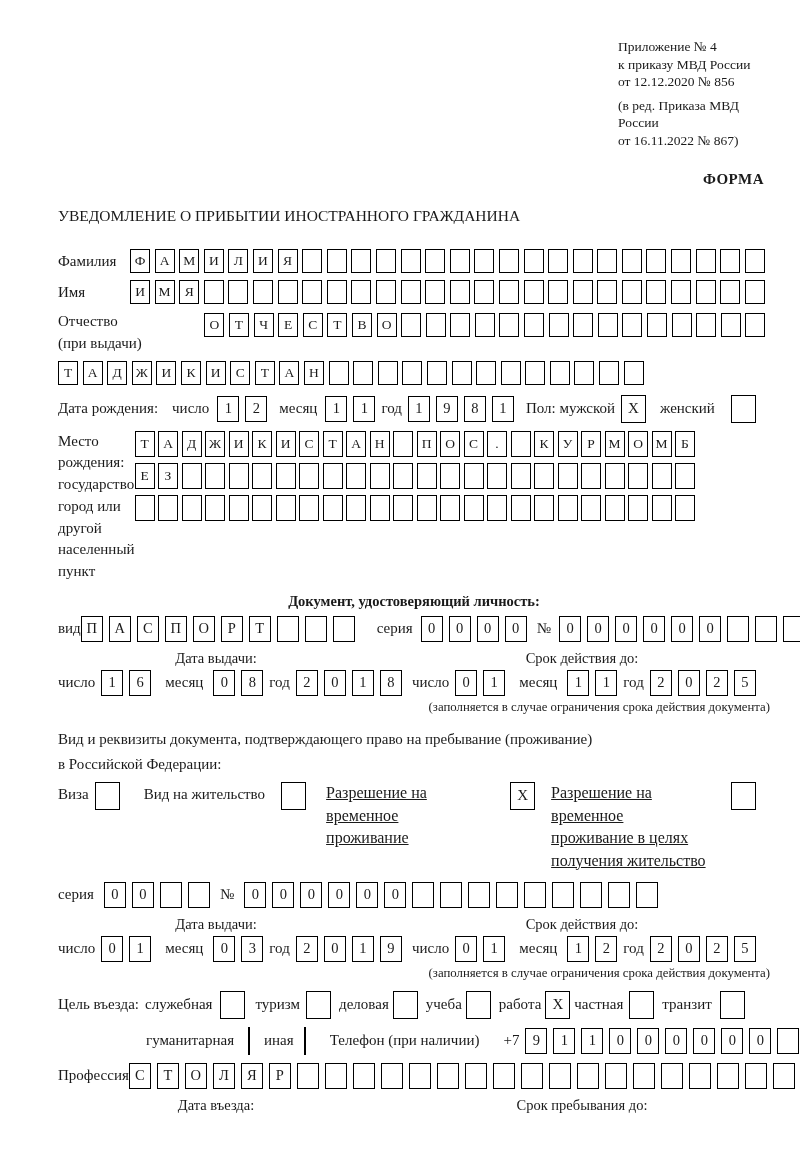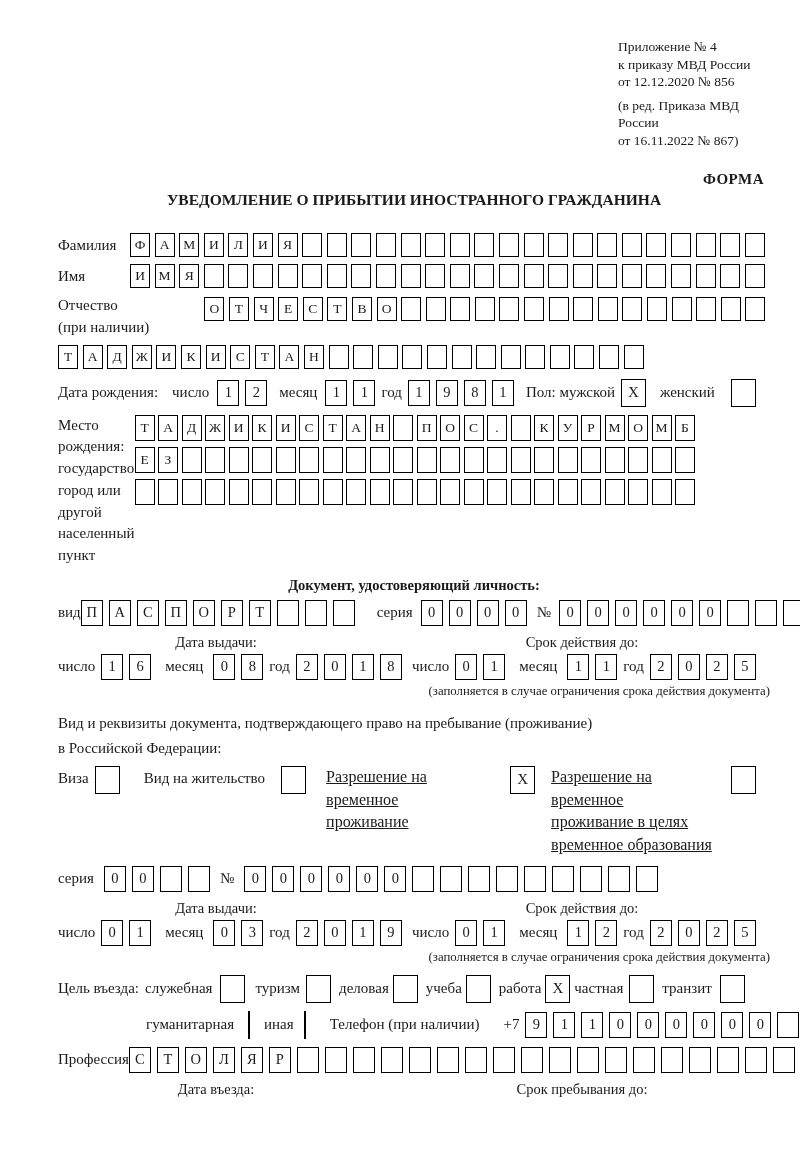--- a/index.html
+++ b/index.html
@@ -5,21 +5,21 @@
   html,body{margin:0;padding:0;background:#fff;}
   .page{
     width:800px;height:1163px;box-sizing:border-box;position:relative;
     background:#fff;color:#1a1a1a;overflow:hidden;
     font-family:"Liberation Serif","DejaVu Serif",serif;font-size:15px;
   }
   .content{padding:38px 30px 0 58px;}
   .ref{margin-left:560px;font-size:13.5px;line-height:1.3;}
   .ref .gap{margin-top:6px;}
   .forma{font-weight:bold;text-align:right;padding-right:6px;margin-top:22px;font-size:15px;letter-spacing:.5px;}
-  .title{text-align:center;font-weight:bold;font-size:15.5px;line-height:1.6;}
+  .title{margin-top:16px;text-align:left;font-weight:normal;font-size:15.5px;line-height:1.6;}
   .blank-line{display:inline-block;width:56px;height:12px;border-bottom:2.5px solid #333;margin-left:14px;}
   .section-title{margin-top:26px;font-weight:bold;font-size:14.6px;}
   .frow{display:flex;align-items:center;margin-top:7px;}
   .frow.top{align-items:flex-start;}
   .lbl{font-size:15px;white-space:nowrap;}
   .lblcol{font-size:15px;line-height:1.45;}
   .cells{display:inline-flex;flex-wrap:nowrap;}
   .cell{display:inline-block;box-sizing:border-box;border:1.7px solid #000;text-align:center;background:#fff;}
   .cells-sm .cell{width:20px;height:24px;line-height:21px;margin-right:4.6px;font-size:13.5px;}
   .cells-md .cell{width:20px;height:26px;line-height:23px;margin-right:3.5px;font-size:13.5px;}
@@ -121,21 +121,21 @@
           <span class="cell"></span>
           <span class="cell"></span>
           <span class="cell"></span>
           <span class="cell"></span>
         </span>
   </div>
 
   <div class="frow top">
     <span class="lblcol" style="width:149px">
       <span>Отчество</span><br>
-      <span>(при наличии)</span>
+      <span>(при выдачи)</span>
     </span>
     <span class="cells cells-sm" style="margin-top:2px">
           <span class="cell">О</span>
           <span class="cell">Т</span>
           <span class="cell">Ч</span>
           <span class="cell">Е</span>
           <span class="cell">С</span>
           <span class="cell">Т</span>
           <span class="cell">В</span>
           <span class="cell">О</span>
@@ -396,21 +396,21 @@
     <span class="lbl ml24" style="padding-top:4px">Вид на жительство</span>
     <span class="checkbox ml16"></span>
     <span class="opt-multi ml20" style="width:176px">
       <span>Разрешение на временное</span><br>
       <span>проживание</span>
     </span>
     <span class="checkbox ml8">X</span>
     <span class="opt-multi ml16" style="width:172px">
       <span>Разрешение на временное</span><br>
       <span>проживание в целях</span><br>
-      <span>временное образования</span>
+      <span>получения жительство</span>
     </span>
     <span class="checkbox ml8"></span>
   </div>
 
   <div class="frow" style="margin-top:10px">
     <span class="lbl">серия</span>
     <span class="cells cells-dt ml10">
           <span class="cell">0</span>
           <span class="cell">0</span>
           <span class="cell"></span>

